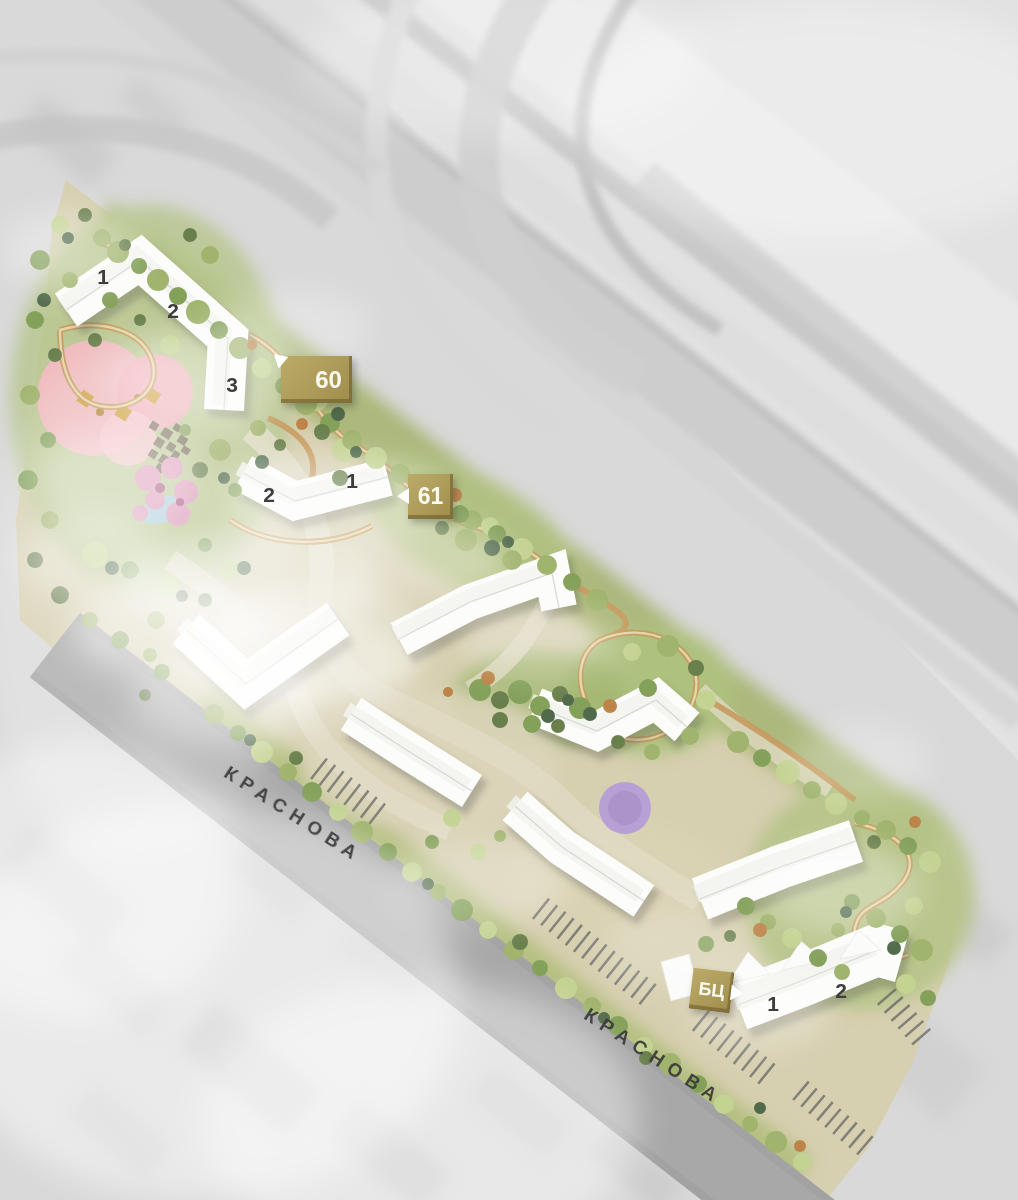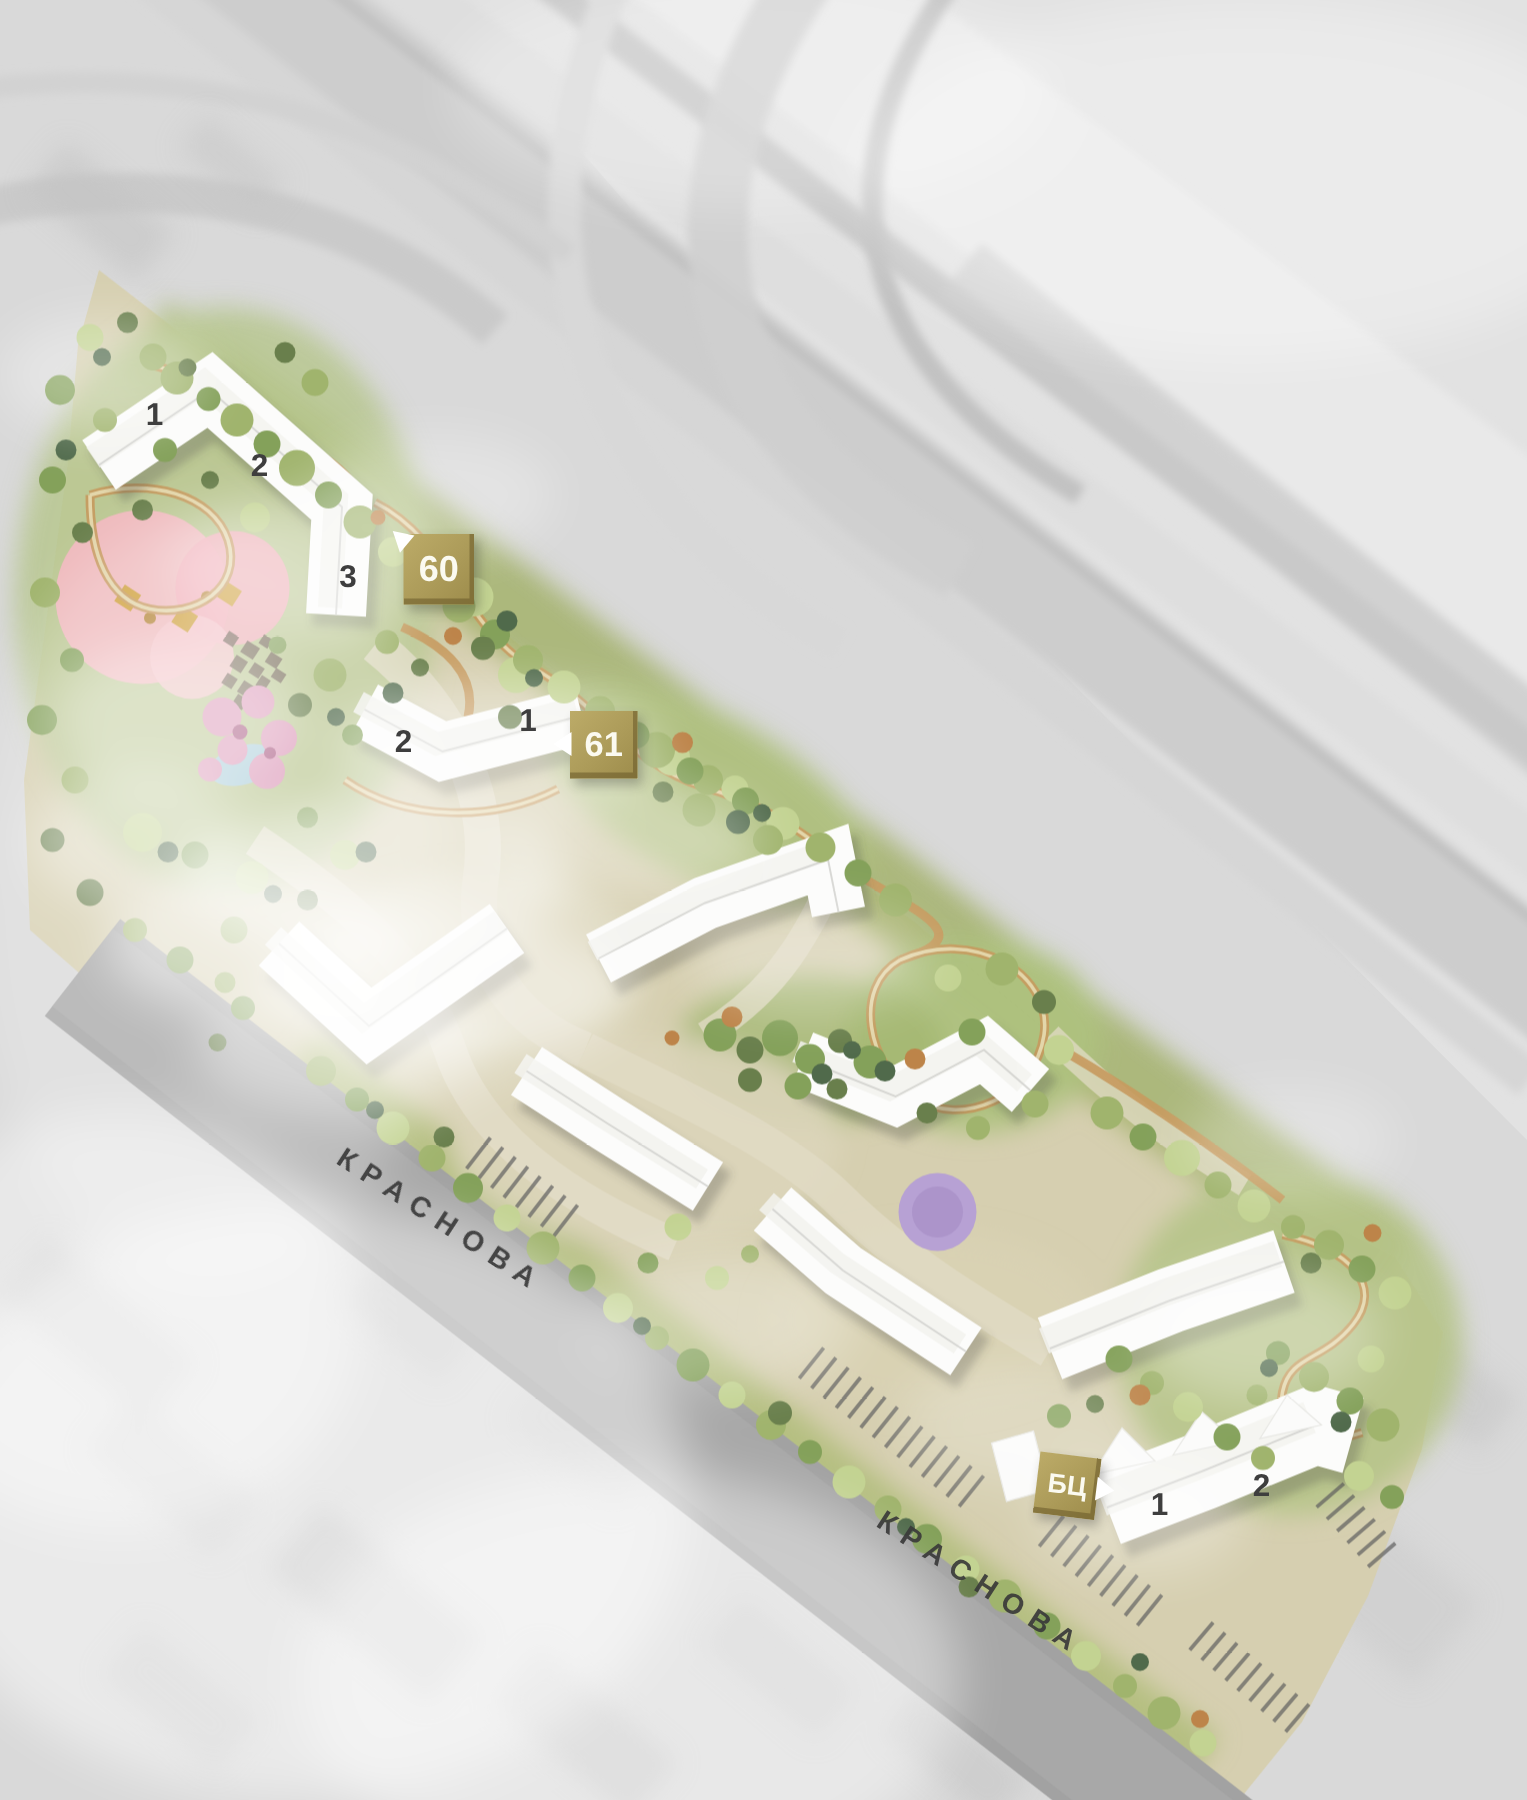--- a/index.html
+++ b/index.html
@@ -459,25 +459,25 @@
 <div class="bnum" style="left:173px;top:311px;">2</div>
 <div class="bnum" style="left:232px;top:385px;">3</div>
 <div class="bnum" style="left:269px;top:495px;">2</div>
 <div class="bnum" style="left:352px;top:481px;">1</div>
 <div class="bnum" style="left:773px;top:1004px;">1</div>
 <div class="bnum" style="left:841px;top:991px;">2</div>
 
 <div class="street" style="left:226px;top:760px;">КРАСНОВА</div>
 <div class="street" style="left:586px;top:1002px;">КРАСНОВА</div>
 
-<div class="badge" style="left:269px;top:356px;width:47px;height:47px;font-size:24px;">
+<div class="badge" style="left:281px;top:356px;width:47px;height:47px;font-size:24px;padding-left:24px;">
   <span class="ptr ptr-tl"></span>
   <span>60</span>
 </div>
-<div class="badge" style="left:380px;top:474px;width:45px;height:45px;font-size:23px;">
+<div class="badge" style="left:408px;top:474px;width:45px;height:45px;font-size:23px;">
   <span class="ptr ptr-l"></span>
   <span>61</span>
 </div>
 <div class="badge" style="left:691px;top:970px;width:41px;height:41px;font-size:18px;transform:rotate(7deg);">
   <span class="ptr ptr-r"></span>
   <span>БЦ</span>
 </div>
 
 </div>
 

